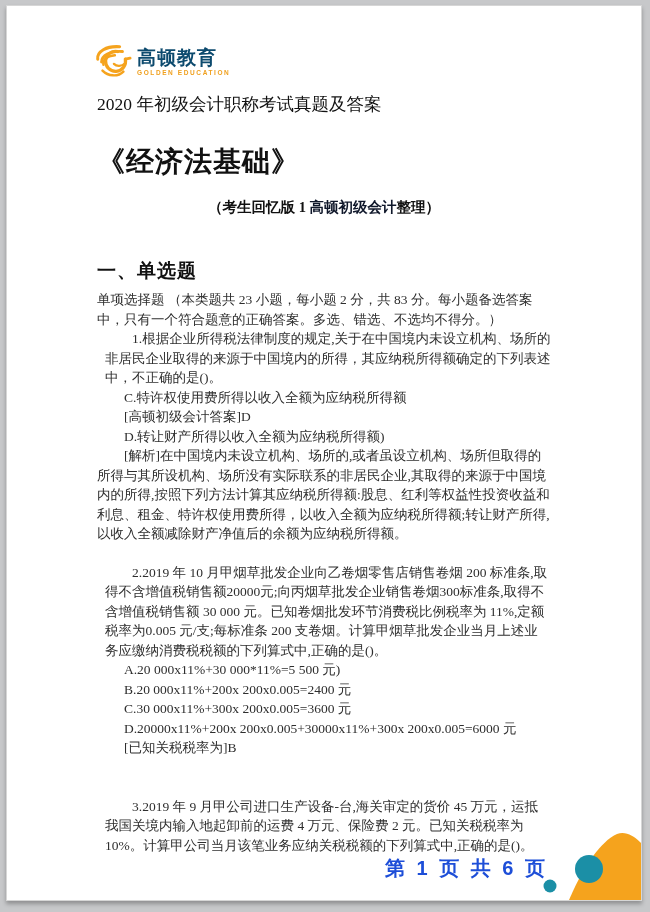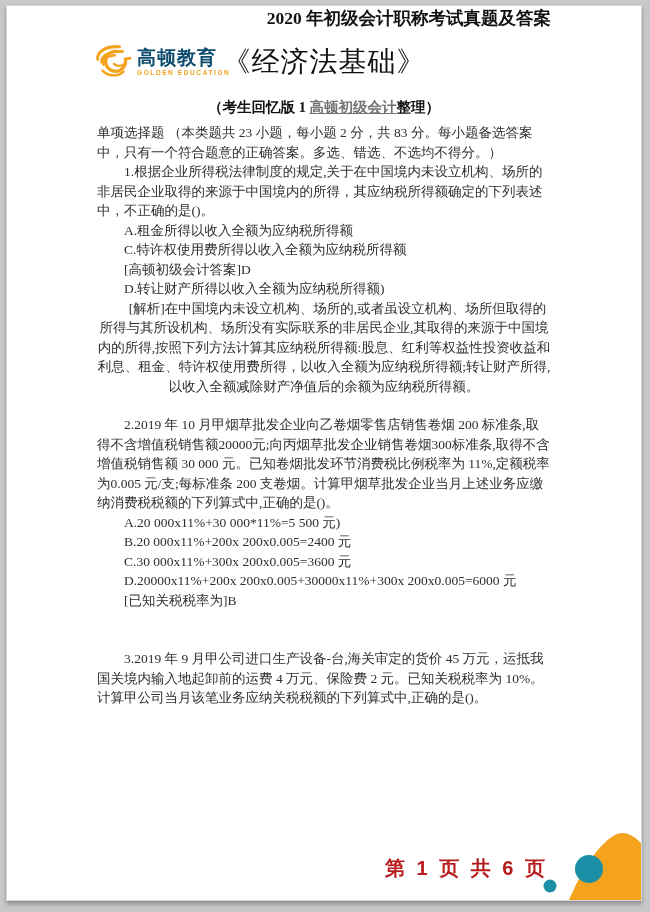--- a/index.html
+++ b/index.html
@@ -16,37 +16,37 @@
     overflow:hidden;box-sizing:border-box;
   }
   
   .logo{position:absolute;left:84px;top:36px;display:flex;align-items:center;gap:4px;}
   .logo-icon{width:42px;height:40px;}
   .logo-text{display:flex;flex-direction:column;line-height:1;}
   .brand{font-family:"Liberation Sans","DejaVu Sans",sans-serif;font-weight:bold;font-size:19px;color:#0c4a6e;letter-spacing:1px;}
   .subbrand{font-family:"Liberation Sans","DejaVu Sans",sans-serif;font-size:6.5px;color:#f0a01e;letter-spacing:1.6px;margin-top:3px;font-weight:bold;}
   
   .content{position:absolute;left:0;top:0;width:100%;padding:0 90px;box-sizing:border-box;}
-  .doc-title{text-align:right;font-size:17.5px;font-weight:bold;color:#111;}
-  .doc-subtitle{margin-top:13px;text-align:center;font-size:28px;font-weight:normal;color:#111;letter-spacing:1px;}
+  .doc-title{margin-top:86px;text-align:left;font-size:17.5px;font-weight:normal;color:#111;}
+  .doc-subtitle{margin-top:27px;text-align:left;font-size:28px;font-weight:bold;color:#111;letter-spacing:1px;}
   .doc-note{margin-top:17px;text-align:center;font-size:14.5px;font-weight:bold;color:#111;}
-  .doc-note .red{color:#737373;text-decoration:underline;}
+  .doc-note .red{color:#0f172a;}
   .section-heading{margin-top:41px;font-size:19px;font-weight:bold;color:#111;letter-spacing:1px;}
   p{margin:0;font-size:13.5px;line-height:19.5px;color:#2e2e2e;}
   .intro{margin-top:6px;}
-  .stem{text-indent:2em;}
+  .stem{text-indent:2em;margin-left:8px;}
   .opt{margin-left:2em;}
-  .analysis{text-indent:2em;text-align:center;}
+  .analysis{text-indent:2em;}
   .q2{margin-top:19px;}
   .q3{margin-top:39px;}
   
   .footer-label{
     position:absolute;left:378px;top:849px;
     font-family:"Liberation Sans","DejaVu Sans",sans-serif;
-    font-size:20px;font-weight:bold;color:#b91c1c;letter-spacing:3px;
+    font-size:20px;font-weight:bold;color:#1d4ed8;letter-spacing:3px;
   }
   .corner-art{position:absolute;right:0;bottom:0;width:110px;height:85px;}
 </style>
 </head>
 <body>
 
 <div class="page">
 
   <div class="logo">
     <svg class="logo-icon" viewBox="0 0 44 42">
@@ -64,25 +64,25 @@
       <span class="brand">高顿教育</span>
       <span class="subbrand">GOLDEN EDUCATION</span>
     </div>
   </div>
 
   <div class="content">
     <div class="doc-title">2020 年初级会计职称考试真题及答案</div>
     <div class="doc-subtitle">《经济法基础》</div>
     <div class="doc-note"><span>（考生回忆版 1 </span><span class="red">高顿初级会计</span><span>整理）</span></div>
 
+    <div class="section-heading">一、单选题</div>
     <p class="intro">单项选择题 （本类题共 23 小题，每小题 2 分，共 83 分。每小题备选答案中，只有一个符合题意的正确答案。多选、错选、不选均不得分。）</p>
 
     <div class="question q1">
       <p class="stem">1.根据企业所得税法律制度的规定,关于在中国境内未设立机构、场所的非居民企业取得的来源于中国境内的所得，其应纳税所得额确定的下列表述中，不正确的是()。</p>
-      <p class="opt">A.租金所得以收入全额为应纳税所得额</p>
       <p class="opt">C.特许权使用费所得以收入全额为应纳税所得额</p>
       <p class="opt">[高顿初级会计答案]D</p>
       <p class="opt">D.转让财产所得以收入全额为应纳税所得额)</p>
       <p class="analysis">[解析]在中国境内未设立机构、场所的,或者虽设立机构、场所但取得的所得与其所设机构、场所没有实际联系的非居民企业,其取得的来源于中国境内的所得,按照下列方法计算其应纳税所得额:股息、红利等权益性投资收益和利息、租金、特许权使用费所得，以收入全额为应纳税所得额;转让财产所得,以收入全额减除财产净值后的余额为应纳税所得额。</p>
     </div>
 
     <div class="question q2">
       <p class="stem">2.2019 年 10 月甲烟草批发企业向乙卷烟零售店销售卷烟 200 标准条,取得不含增值税销售额20000元;向丙烟草批发企业销售卷烟300标准条,取得不含增值税销售额 30 000 元。已知卷烟批发环节消费税比例税率为 11%,定额税率为0.005 元/支;每标准条 200 支卷烟。计算甲烟草批发企业当月上述业务应缴纳消费税税额的下列算式中,正确的是()。</p>
       <p class="opt">A.20 000x11%+30 000*11%=5 500 元)</p>
       <p class="opt">B.20 000x11%+200x 200x0.005=2400 元</p>

